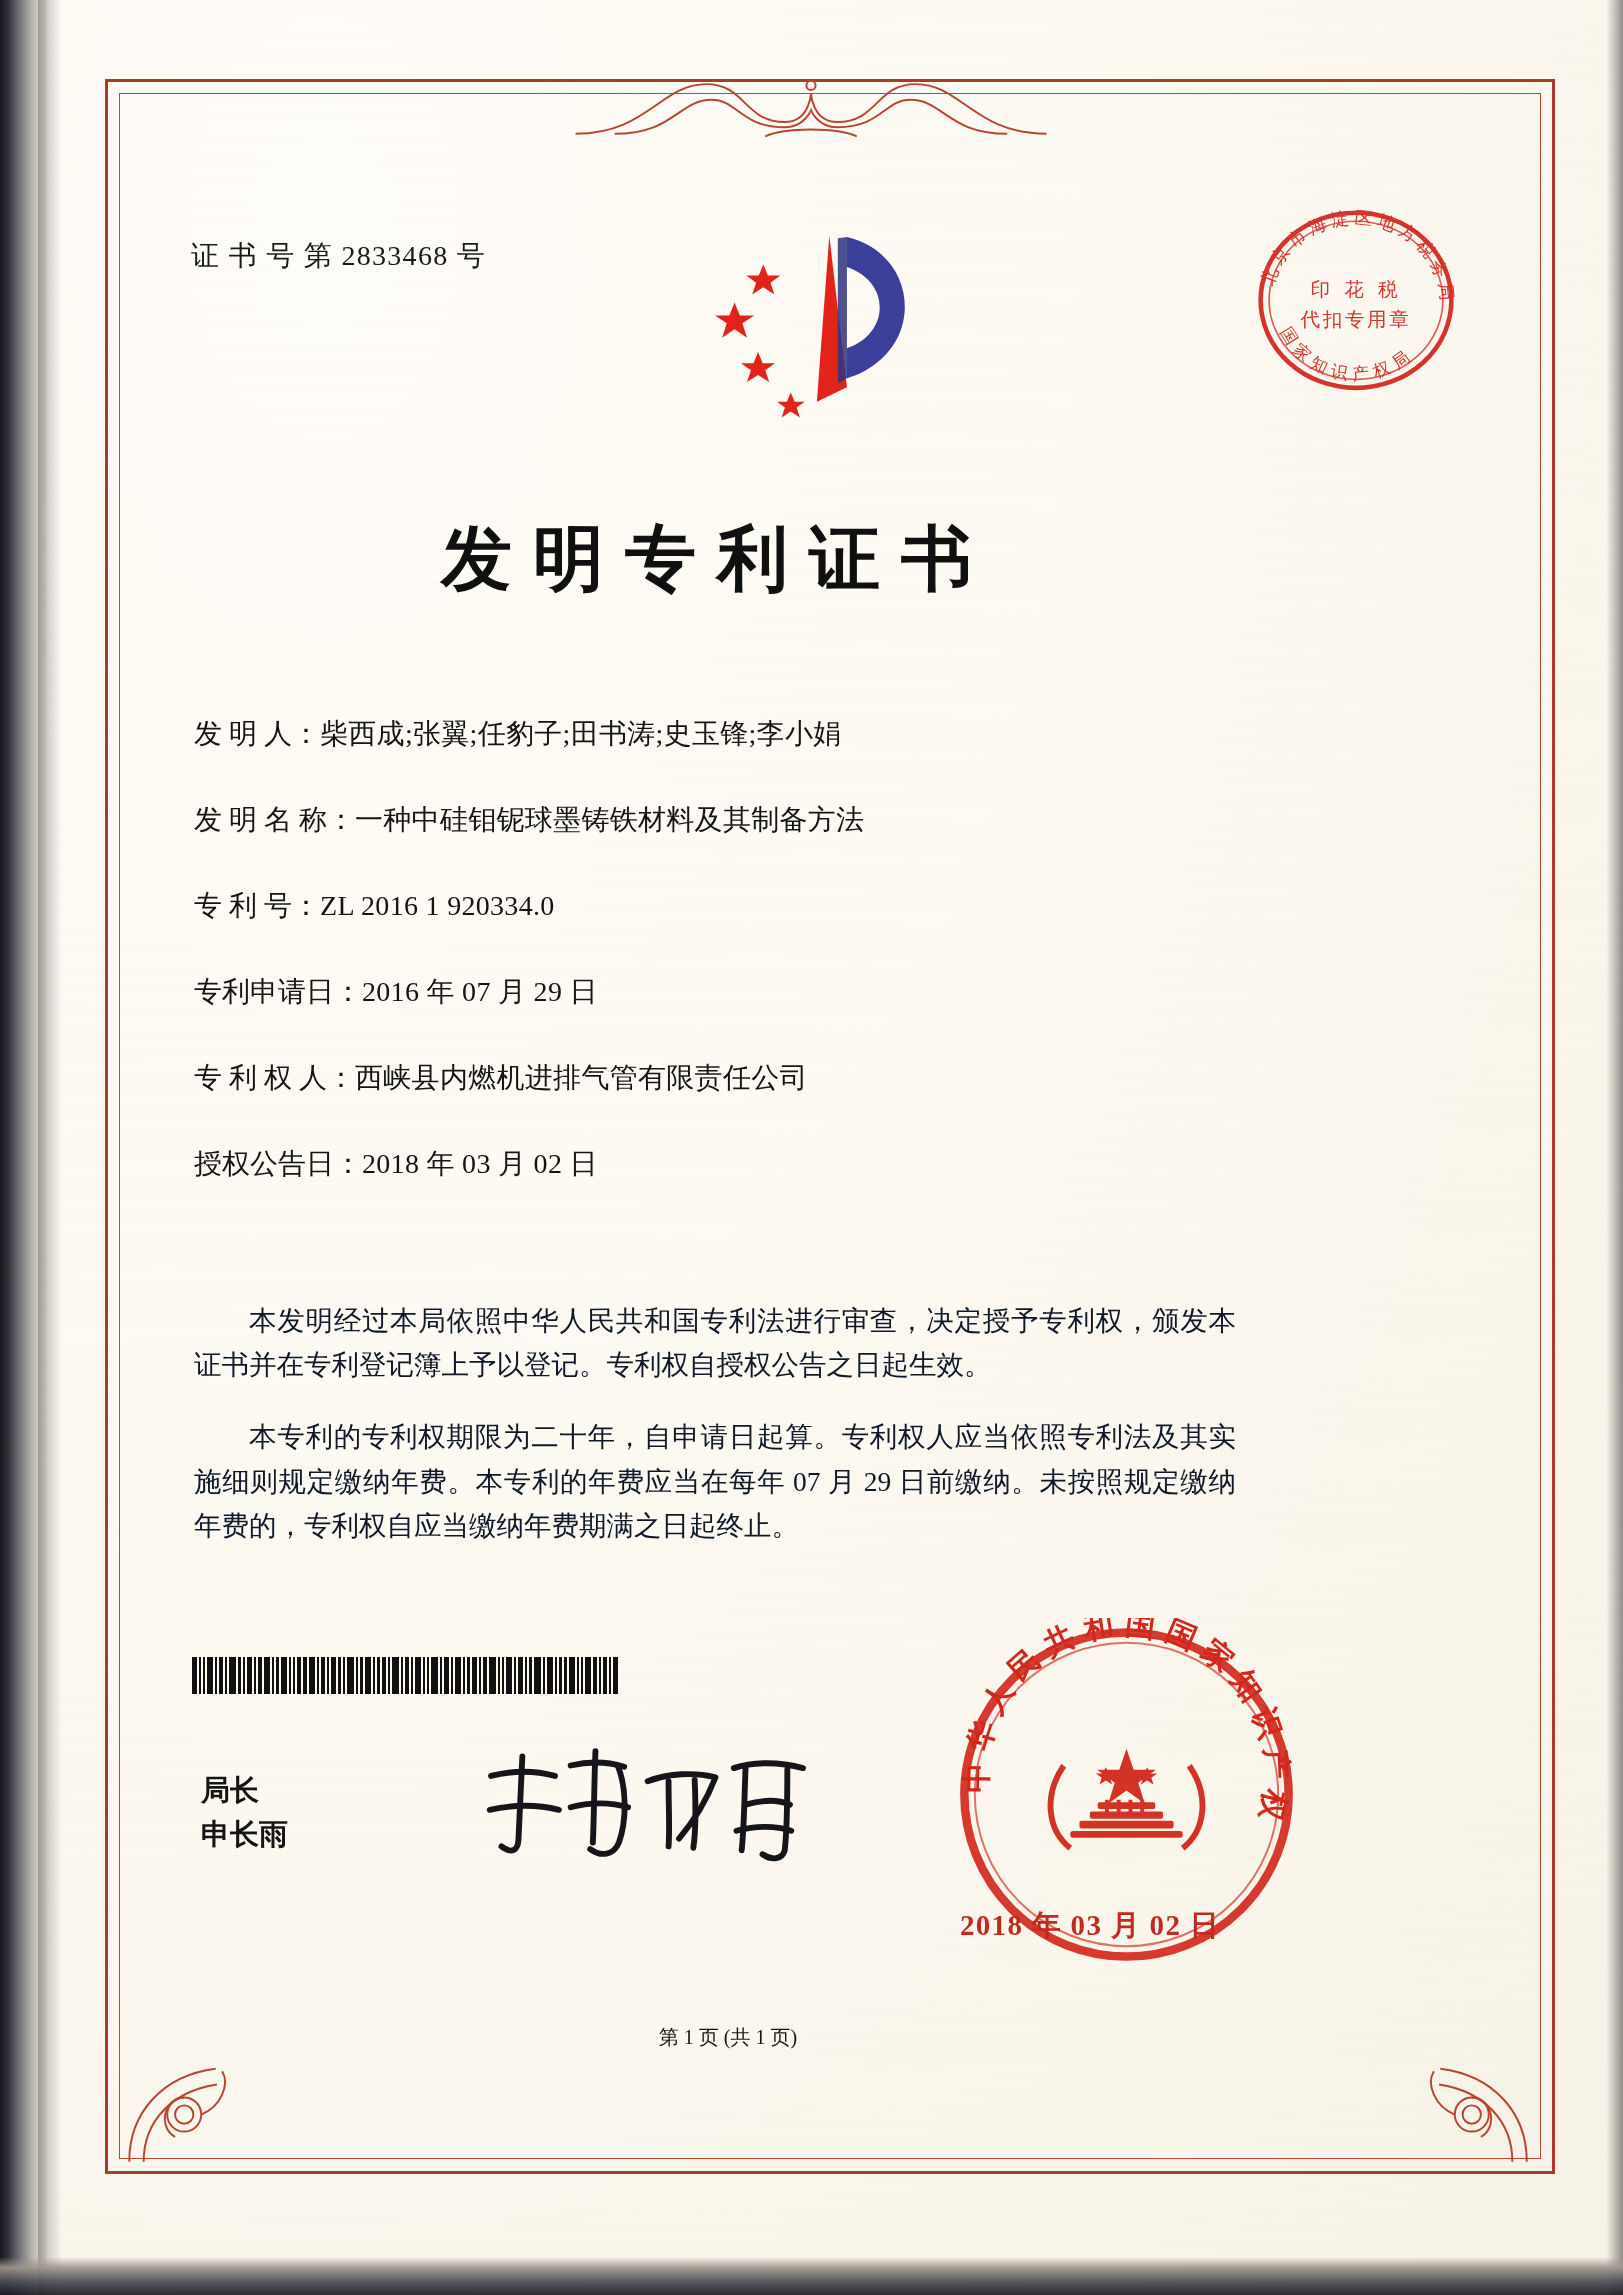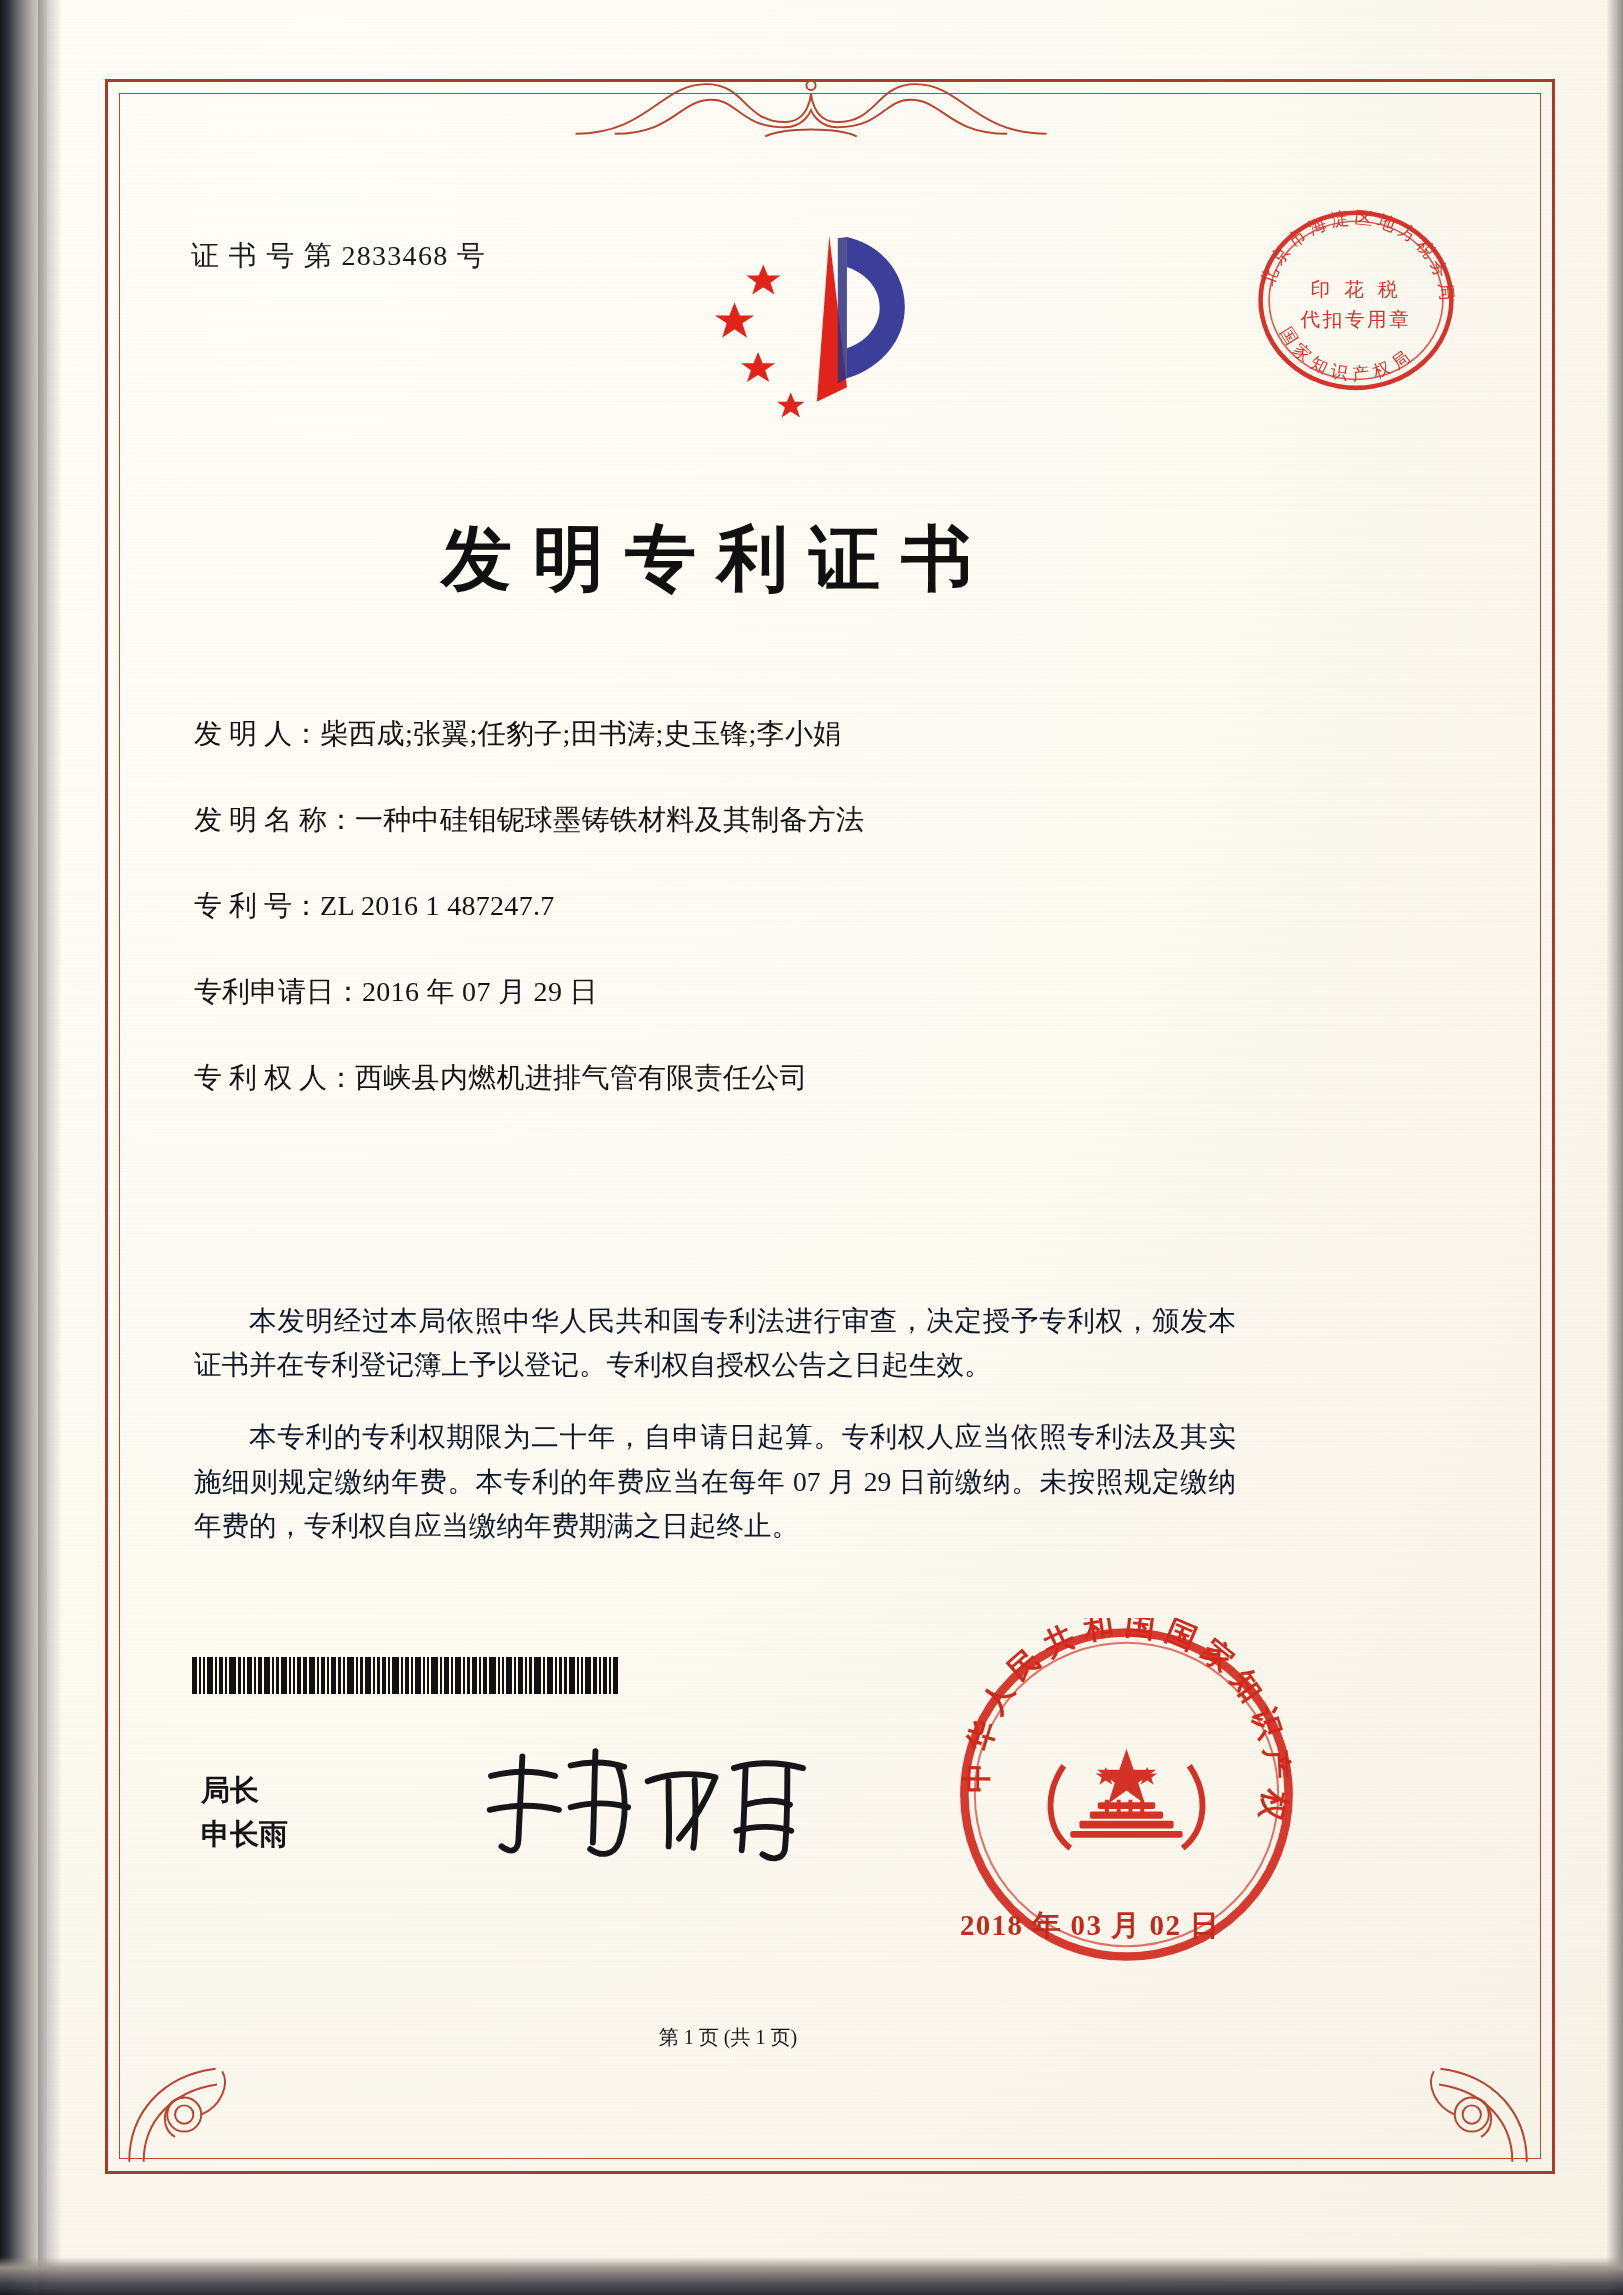--- a/index.html
+++ b/index.html
@@ -284,27 +284,30 @@
     <div class="title">发明专利证书</div>
 
     <div class="fields">
       <div class="field">
         <span class="lbl">发 明 人：</span><span class="val">柴西成;张翼;任豹子;田书涛;史玉锋;李小娟</span>
       </div>
       <div class="field">
         <span class="lbl">发 明 名 称：</span><span class="val">一种中硅钼铌球墨铸铁材料及其制备方法</span>
       </div>
       <div class="field">
-        <span class="lbl">专 利 号：</span><span class="val">ZL 2016 1 487247.7</span>
+        <span class="lbl">专 利 号：</span><span class="val">ZL 2016 1 920334.0</span>
       </div>
       <div class="field">
         <span class="lbl">专利申请日：</span><span class="val">2016 年 07 月 29 日</span>
       </div>
       <div class="field">
         <span class="lbl">专 利 权 人：</span><span class="val">西峡县内燃机进排气管有限责任公司</span>
+      </div>
+      <div class="field">
+        <span class="lbl">授权公告日：</span><span class="val">2018 年 03 月 02 日</span>
       </div>
     </div>
 
     <div class="paras">
       <p class="para">本发明经过本局依照中华人民共和国专利法进行审查，决定授予专利权，颁发本证书并在专利登记簿上予以登记。专利权自授权公告之日起生效。</p>
       <p class="para">本专利的专利权期限为二十年，自申请日起算。专利权人应当依照专利法及其实施细则规定缴纳年费。本专利的年费应当在每年 07 月 29 日前缴纳。未按照规定缴纳年费的，专利权自应当缴纳年费期满之日起终止。</p>
     </div>
 
     <div class="barcode">
       <i style="width:5.2px"></i>

